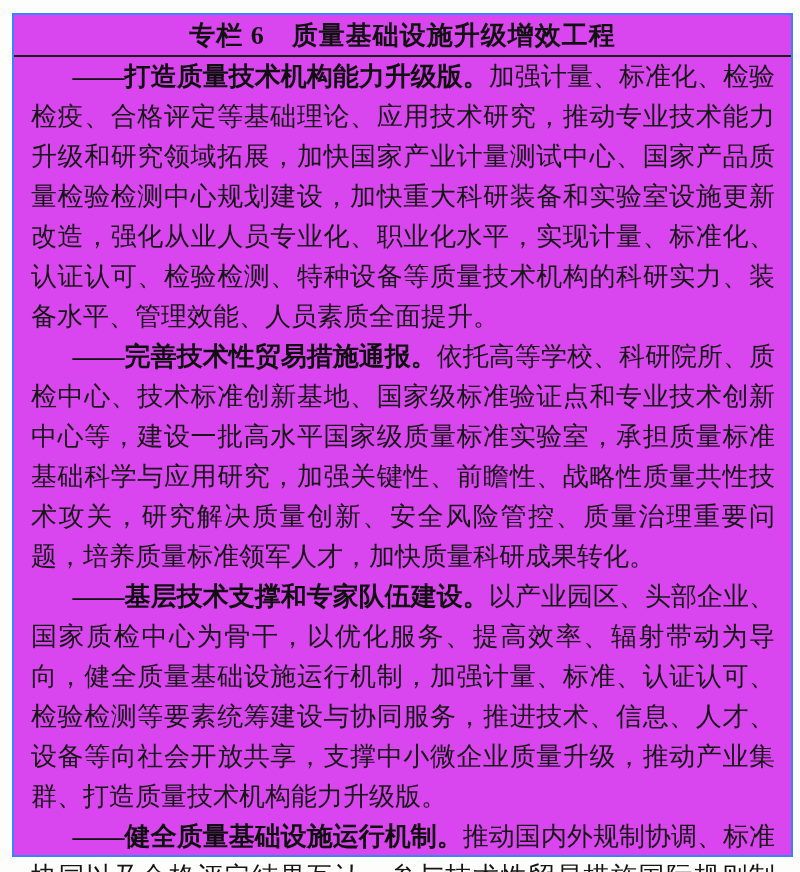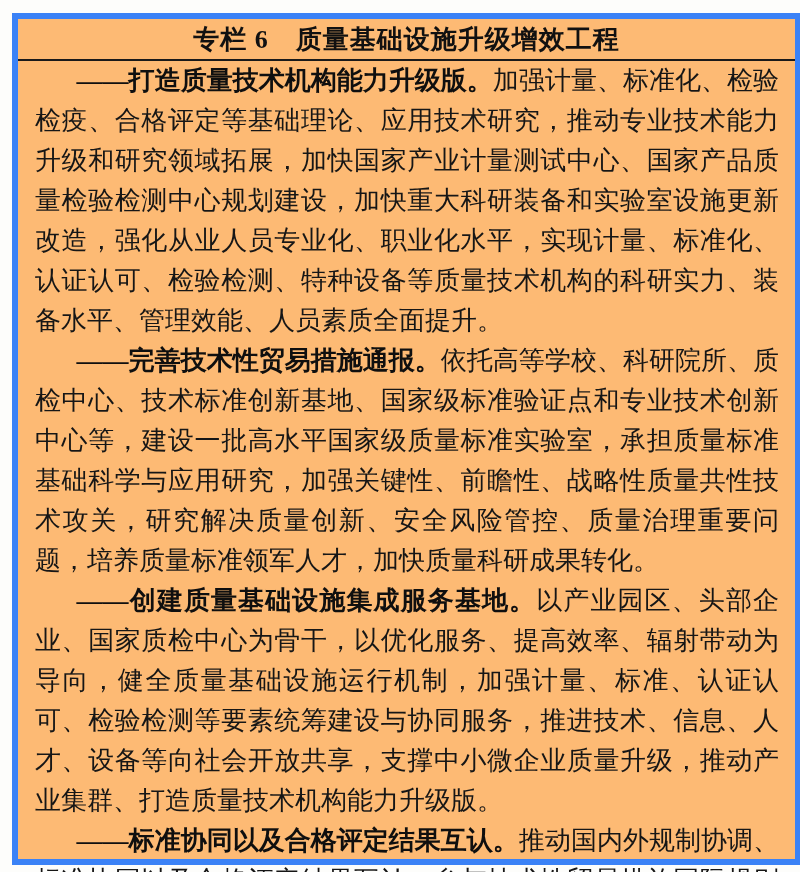--- a/index.html
+++ b/index.html
@@ -11,22 +11,22 @@
     font-family: "Liberation Serif", "DejaVu Serif", serif;
     color: #141414;
     -webkit-font-smoothing: antialiased;
   }
   .panel {
     position: absolute;
     left: 12px;
     top: 13px;
     width: 777px;
     height: 840px;
-    border: 6px solid #3b82f6;
-    background: #fdba74;
+    border: 2px solid #3b82f6;
+    background: #d946ef;
     box-sizing: content-box;
   }
   .title-bar {
     height: 40px;
     border-bottom: 2px solid #1a1a1a;
     display: flex;
     align-items: center;
     justify-content: center;
     font-size: 26px;
     font-weight: bold;
@@ -51,16 +51,16 @@
   }
 </style>
 </head>
 <body>
 
 <div class="panel">
   <div class="title-bar">专栏 6　质量基础设施升级增效工程</div>
   <div class="box-body">
     <p><span class="lead">——打造质量技术机构能力升级版。</span><span>加强计量、标准化、检验检疫、合格评定等基础理论、应用技术研究，推动专业技术能力升级和研究领域拓展，加快国家产业计量测试中心、国家产品质量检验检测中心规划建设，加快重大科研装备和实验室设施更新改造，强化从业人员专业化、职业化水平，实现计量、标准化、认证认可、检验检测、特种设备等质量技术机构的科研实力、装备水平、管理效能、人员素质全面提升。</span></p>
     <p><span class="lead">——完善技术性贸易措施通报。</span><span>依托高等学校、科研院所、质检中心、技术标准创新基地、国家级标准验证点和专业技术创新中心等，建设一批高水平国家级质量标准实验室，承担质量标准基础科学与应用研究，加强关键性、前瞻性、战略性质量共性技术攻关，研究解决质量创新、安全风险管控、质量治理重要问题，培养质量标准领军人才，加快质量科研成果转化。</span></p>
-    <p><span class="lead">——创建质量基础设施集成服务基地。</span><span>以产业园区、头部企业、国家质检中心为骨干，以优化服务、提高效率、辐射带动为导向，健全质量基础设施运行机制，加强计量、标准、认证认可、检验检测等要素统筹建设与协同服务，推进技术、信息、人才、设备等向社会开放共享，支撑中小微企业质量升级，推动产业集群、打造质量技术机构能力升级版。</span></p>
-    <p><span class="lead">——标准协同以及合格评定结果互认。</span><span>推动国内外规制协调、标准协同以及合格评定结果互认，参与技术性贸易措施国际规则制定。完善技术性贸易措施通报、评议、研究及预警应对工作机制，强化部际协调、基层技术支撑和专家队伍建设。优化国家技术性贸易措施公共信息和技术服务，加强通报咨询中心和研究评议基地建设。</span></p>
+    <p><span class="lead">——基层技术支撑和专家队伍建设。</span><span>以产业园区、头部企业、国家质检中心为骨干，以优化服务、提高效率、辐射带动为导向，健全质量基础设施运行机制，加强计量、标准、认证认可、检验检测等要素统筹建设与协同服务，推进技术、信息、人才、设备等向社会开放共享，支撑中小微企业质量升级，推动产业集群、打造质量技术机构能力升级版。</span></p>
+    <p><span class="lead">——健全质量基础设施运行机制。</span><span>推动国内外规制协调、标准协同以及合格评定结果互认，参与技术性贸易措施国际规则制定。完善技术性贸易措施通报、评议、研究及预警应对工作机制，强化部际协调、基层技术支撑和专家队伍建设。优化国家技术性贸易措施公共信息和技术服务，加强通报咨询中心和研究评议基地建设。</span></p>
   </div>
 </div>
 
 </body></html>

